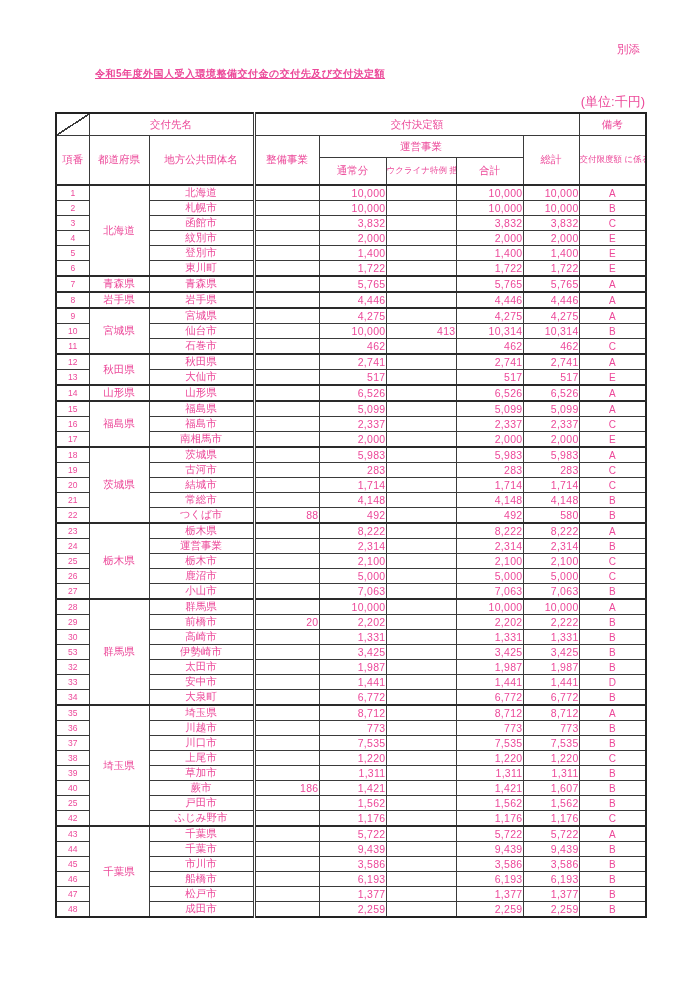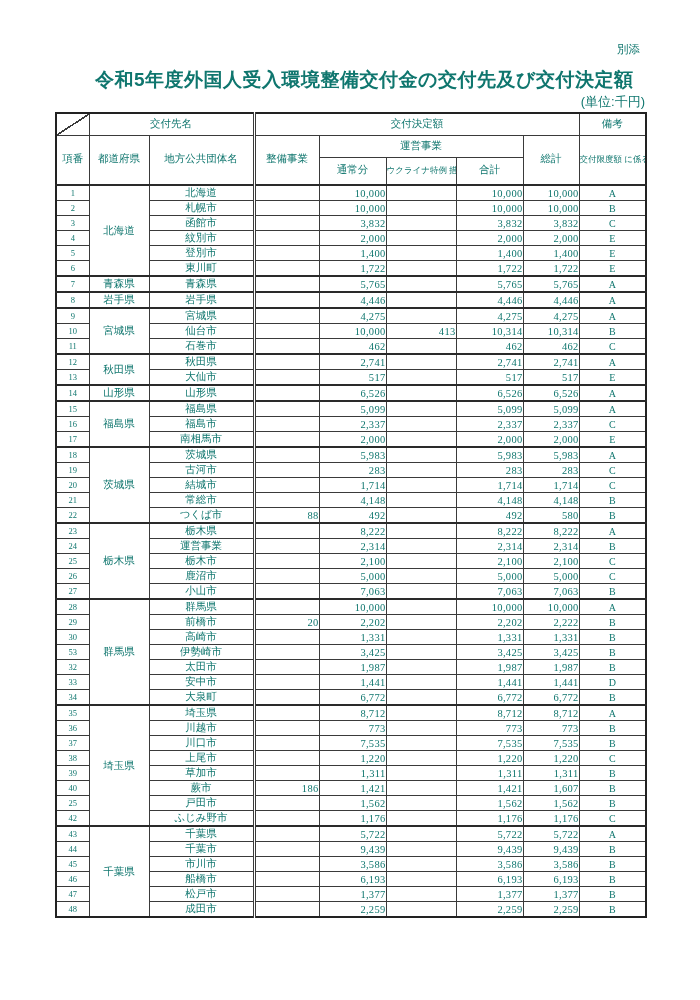--- a/index.html
+++ b/index.html
@@ -3,52 +3,52 @@
 <meta charset="utf-8">
 <style>
   * { margin: 0; padding: 0; box-sizing: border-box; }
   html, body { background: #888; }
   .page {
     position: relative;
     width: 700px;
     height: 1000px;
     background: #ffffff;
     font-family: "Liberation Sans", "DejaVu Sans", sans-serif;
-    color: #0f766e;
+    color: #ec4899;
     overflow: hidden;
   }
   .attachment-label {
     position: absolute;
     top: 42px;
     right: 60px;
     font-size: 11.5px;
   }
   .doc-title {
     position: absolute;
     top: 67px;
     left: 95px;
-    font-size: 19px;
+    font-size: 10px;
     font-weight: bold;
     letter-spacing: 0.5px;
+    text-decoration: underline;
   }
   .unit-note {
     position: absolute;
     top: 93px;
     right: 55px;
     font-size: 13px;
   }
   table.grant {
     position: absolute;
     top: 112px;
     left: 55px;
     width: 590px;
     border-collapse: collapse;
     table-layout: fixed;
     border: 2px solid #222;
-    font-family: Liberation Serif, serif;
   }
   table.grant th, table.grant td {
     border: 1px solid #3a3a3a;
     padding: 0;
     overflow: hidden;
     white-space: nowrap;
     font-weight: normal;
     vertical-align: middle;
   }
   thead th { font-size: 10.5px; text-align: center; line-height: 1.2; }

